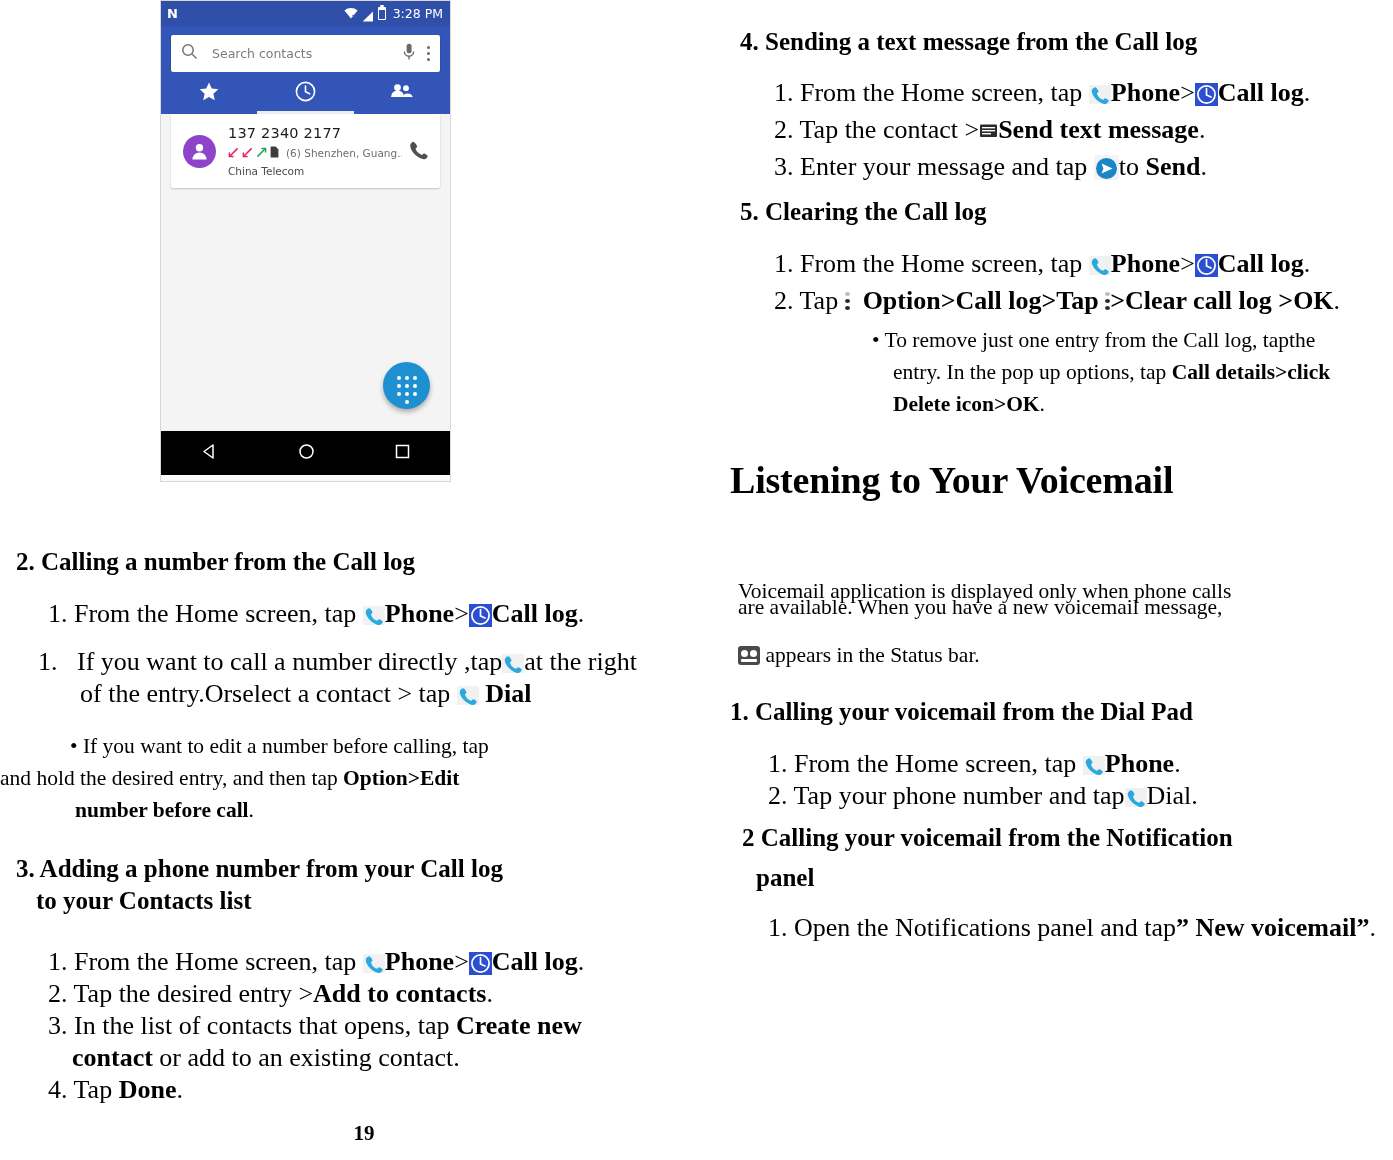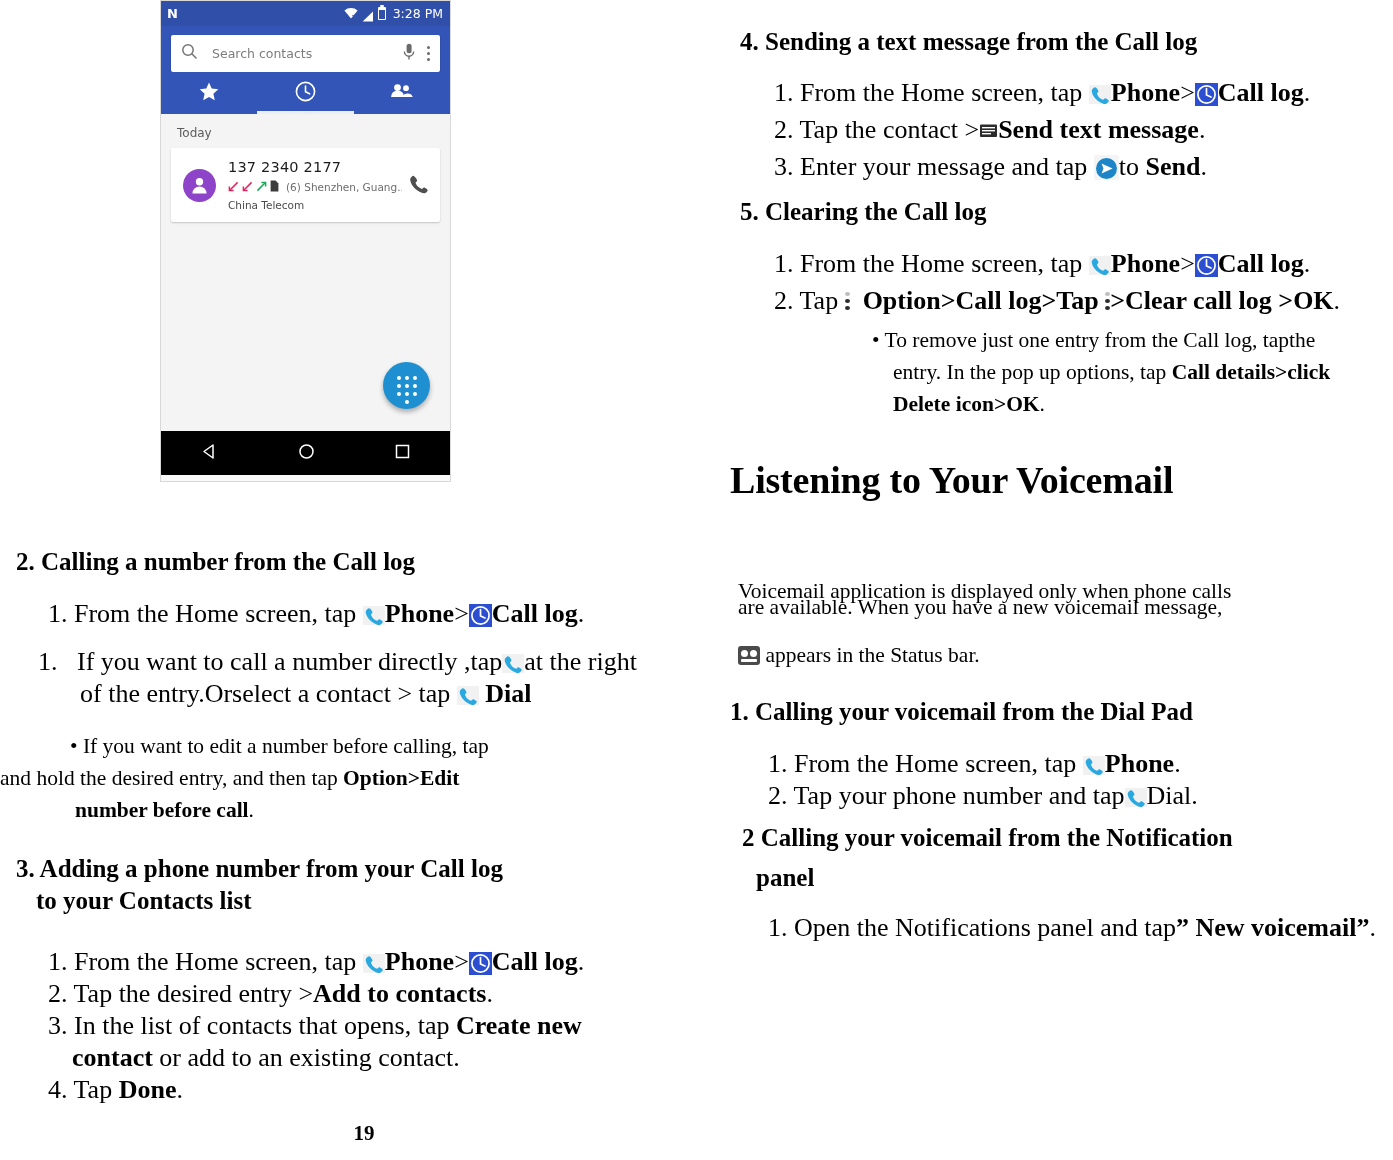--- a/index.html
+++ b/index.html
@@ -207,21 +207,20 @@
               <circle cx="16" cy="4.2" r="2.9" fill="#ffffff"></circle>
               <path d="M1 13 a6.6 6.6 0 0 1 13.2 0 Z" fill="#ffffff"></path>
               <path d="M12.5 13 a5.6 5.6 0 0 1 10.3 0 Z" fill="#ffffff"></path>
             </svg>
         </span>
       </div>
       <div class="tab-underline"></div>
     </div>
 
     <div class="listarea">
-      <div class="today">Today</div>
       <div class="callcard">
         <div class="avatar">
           <svg width="19" height="19" viewBox="0 0 19 19">
               <circle cx="9.5" cy="5.8" r="3.7" fill="#ffffff"></circle>
               <path d="M2.4 17.5 a7.1 7.1 0 0 1 14.2 0 Z" fill="#ffffff"></path>
             </svg>
         </div>
         <div class="callinfo">
           <div class="cnum">137 2340 2177</div>
           <div class="cmeta">

